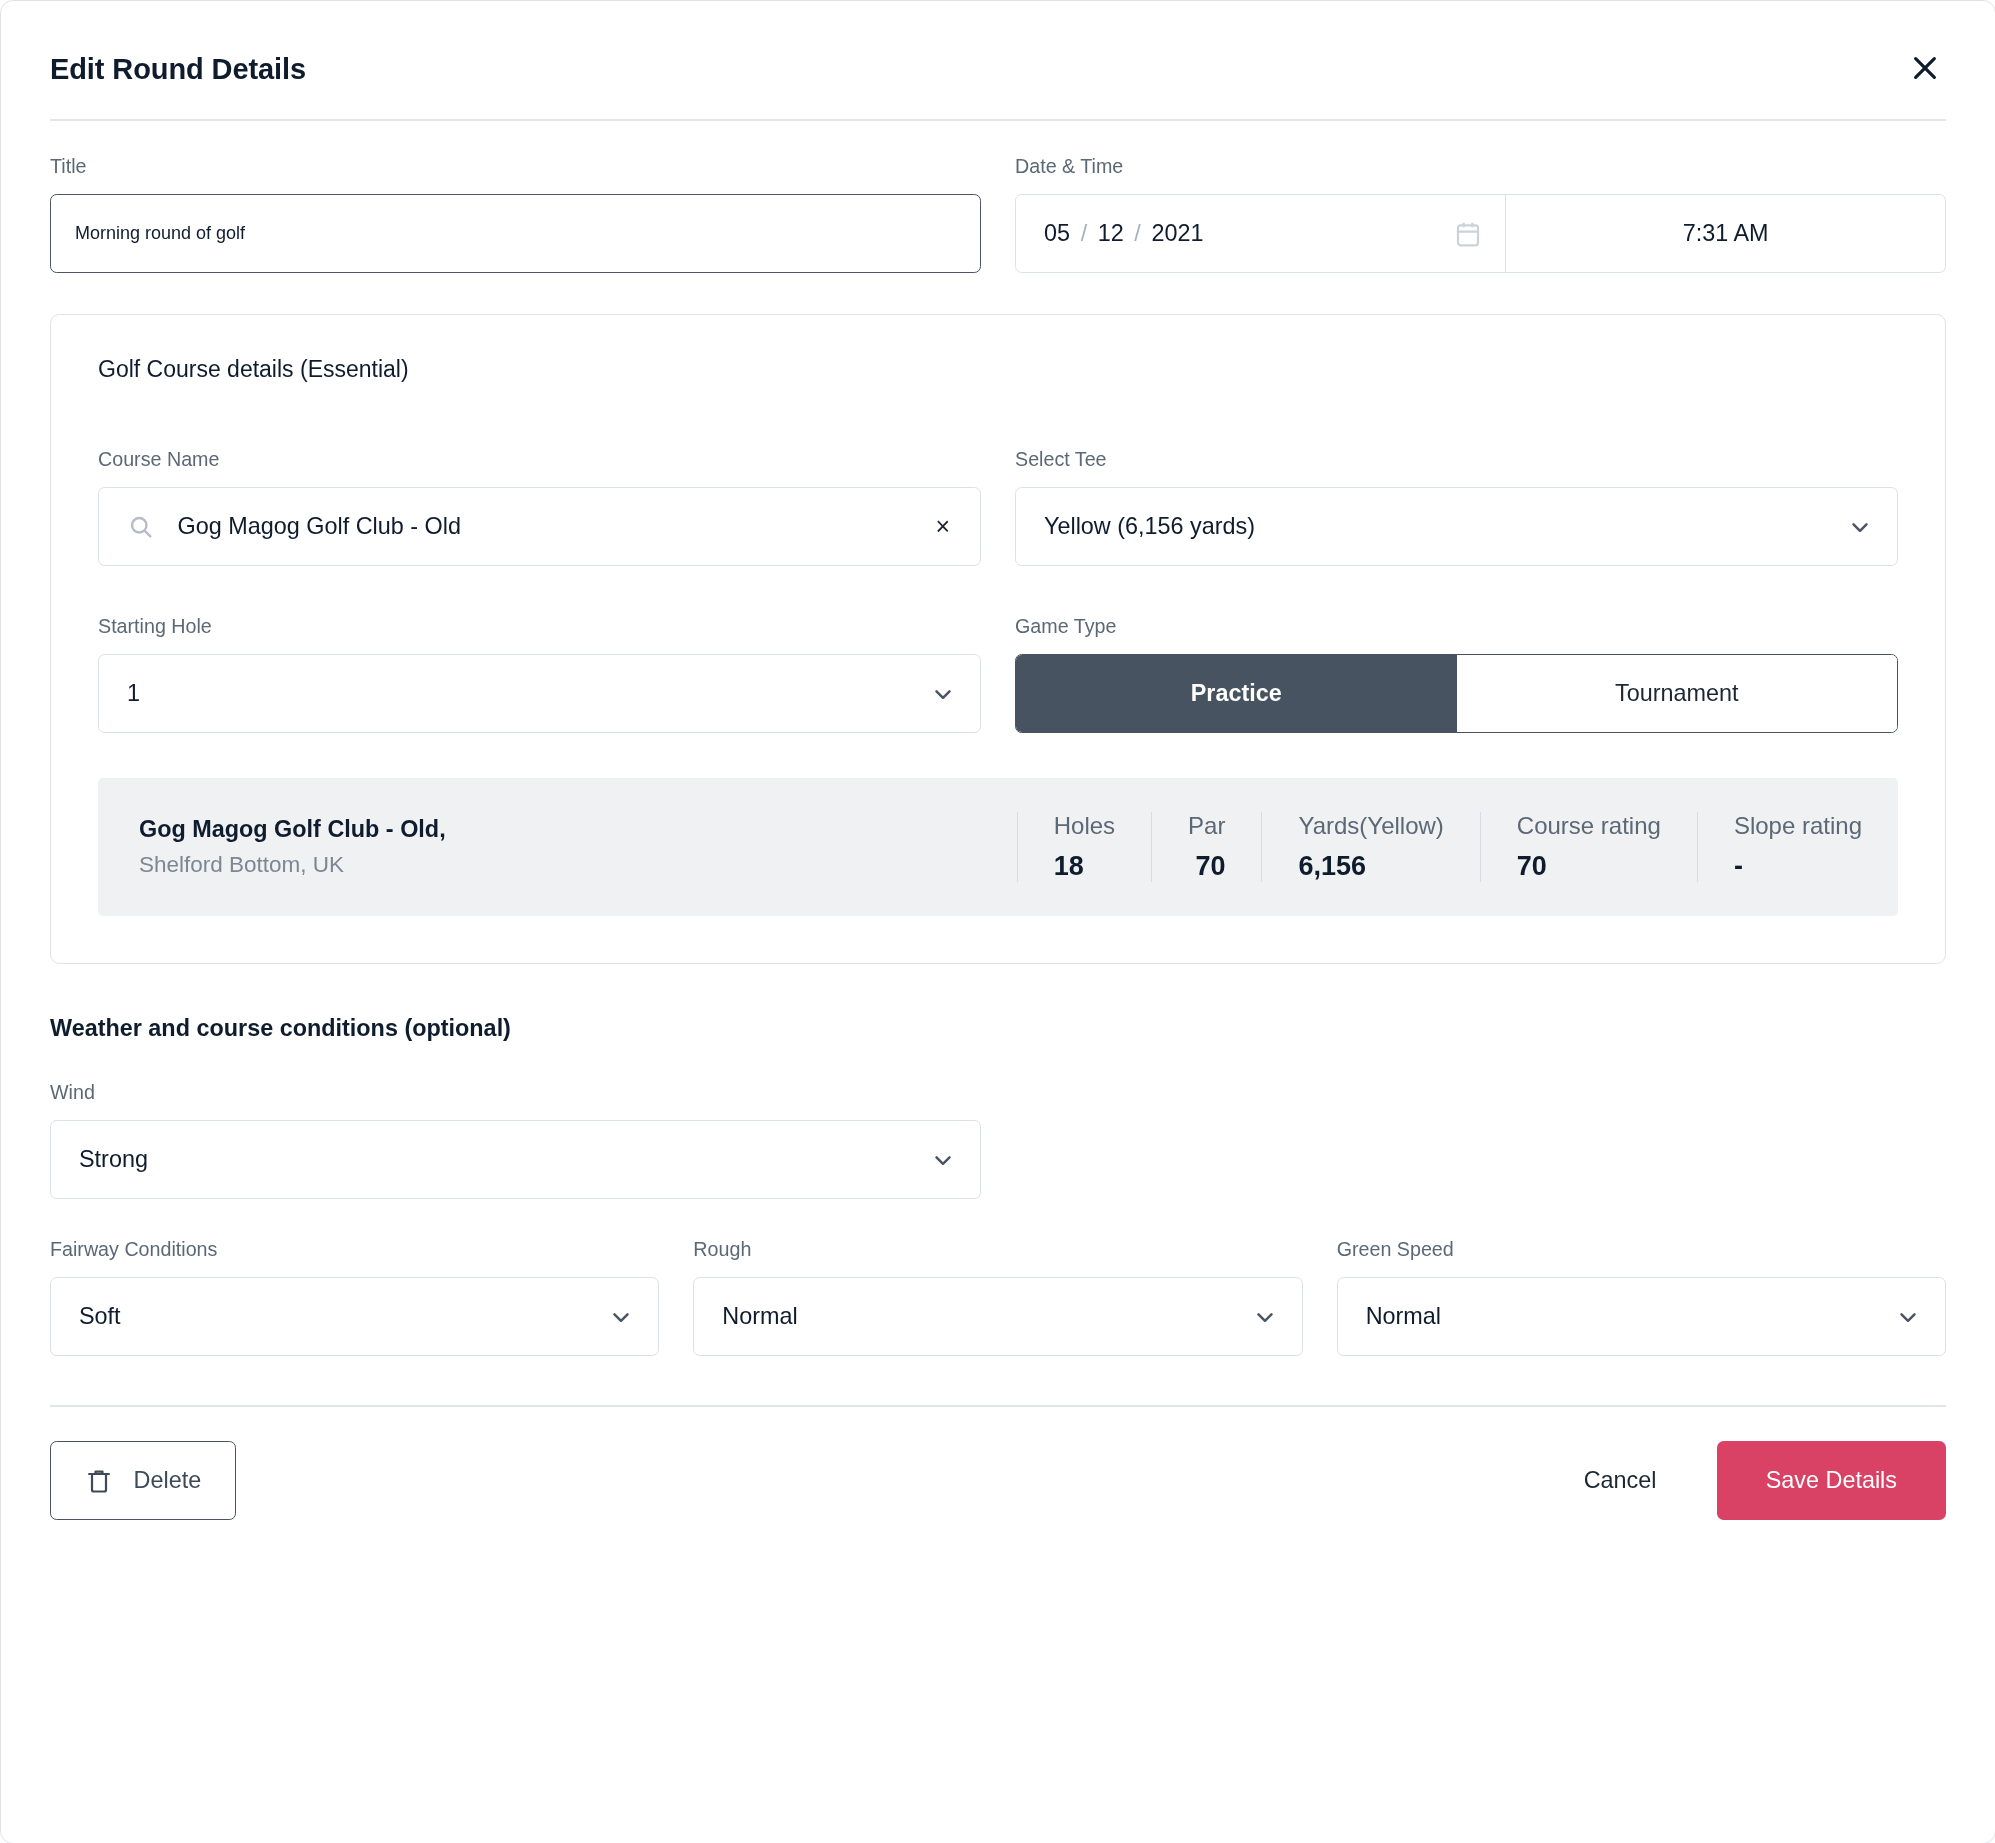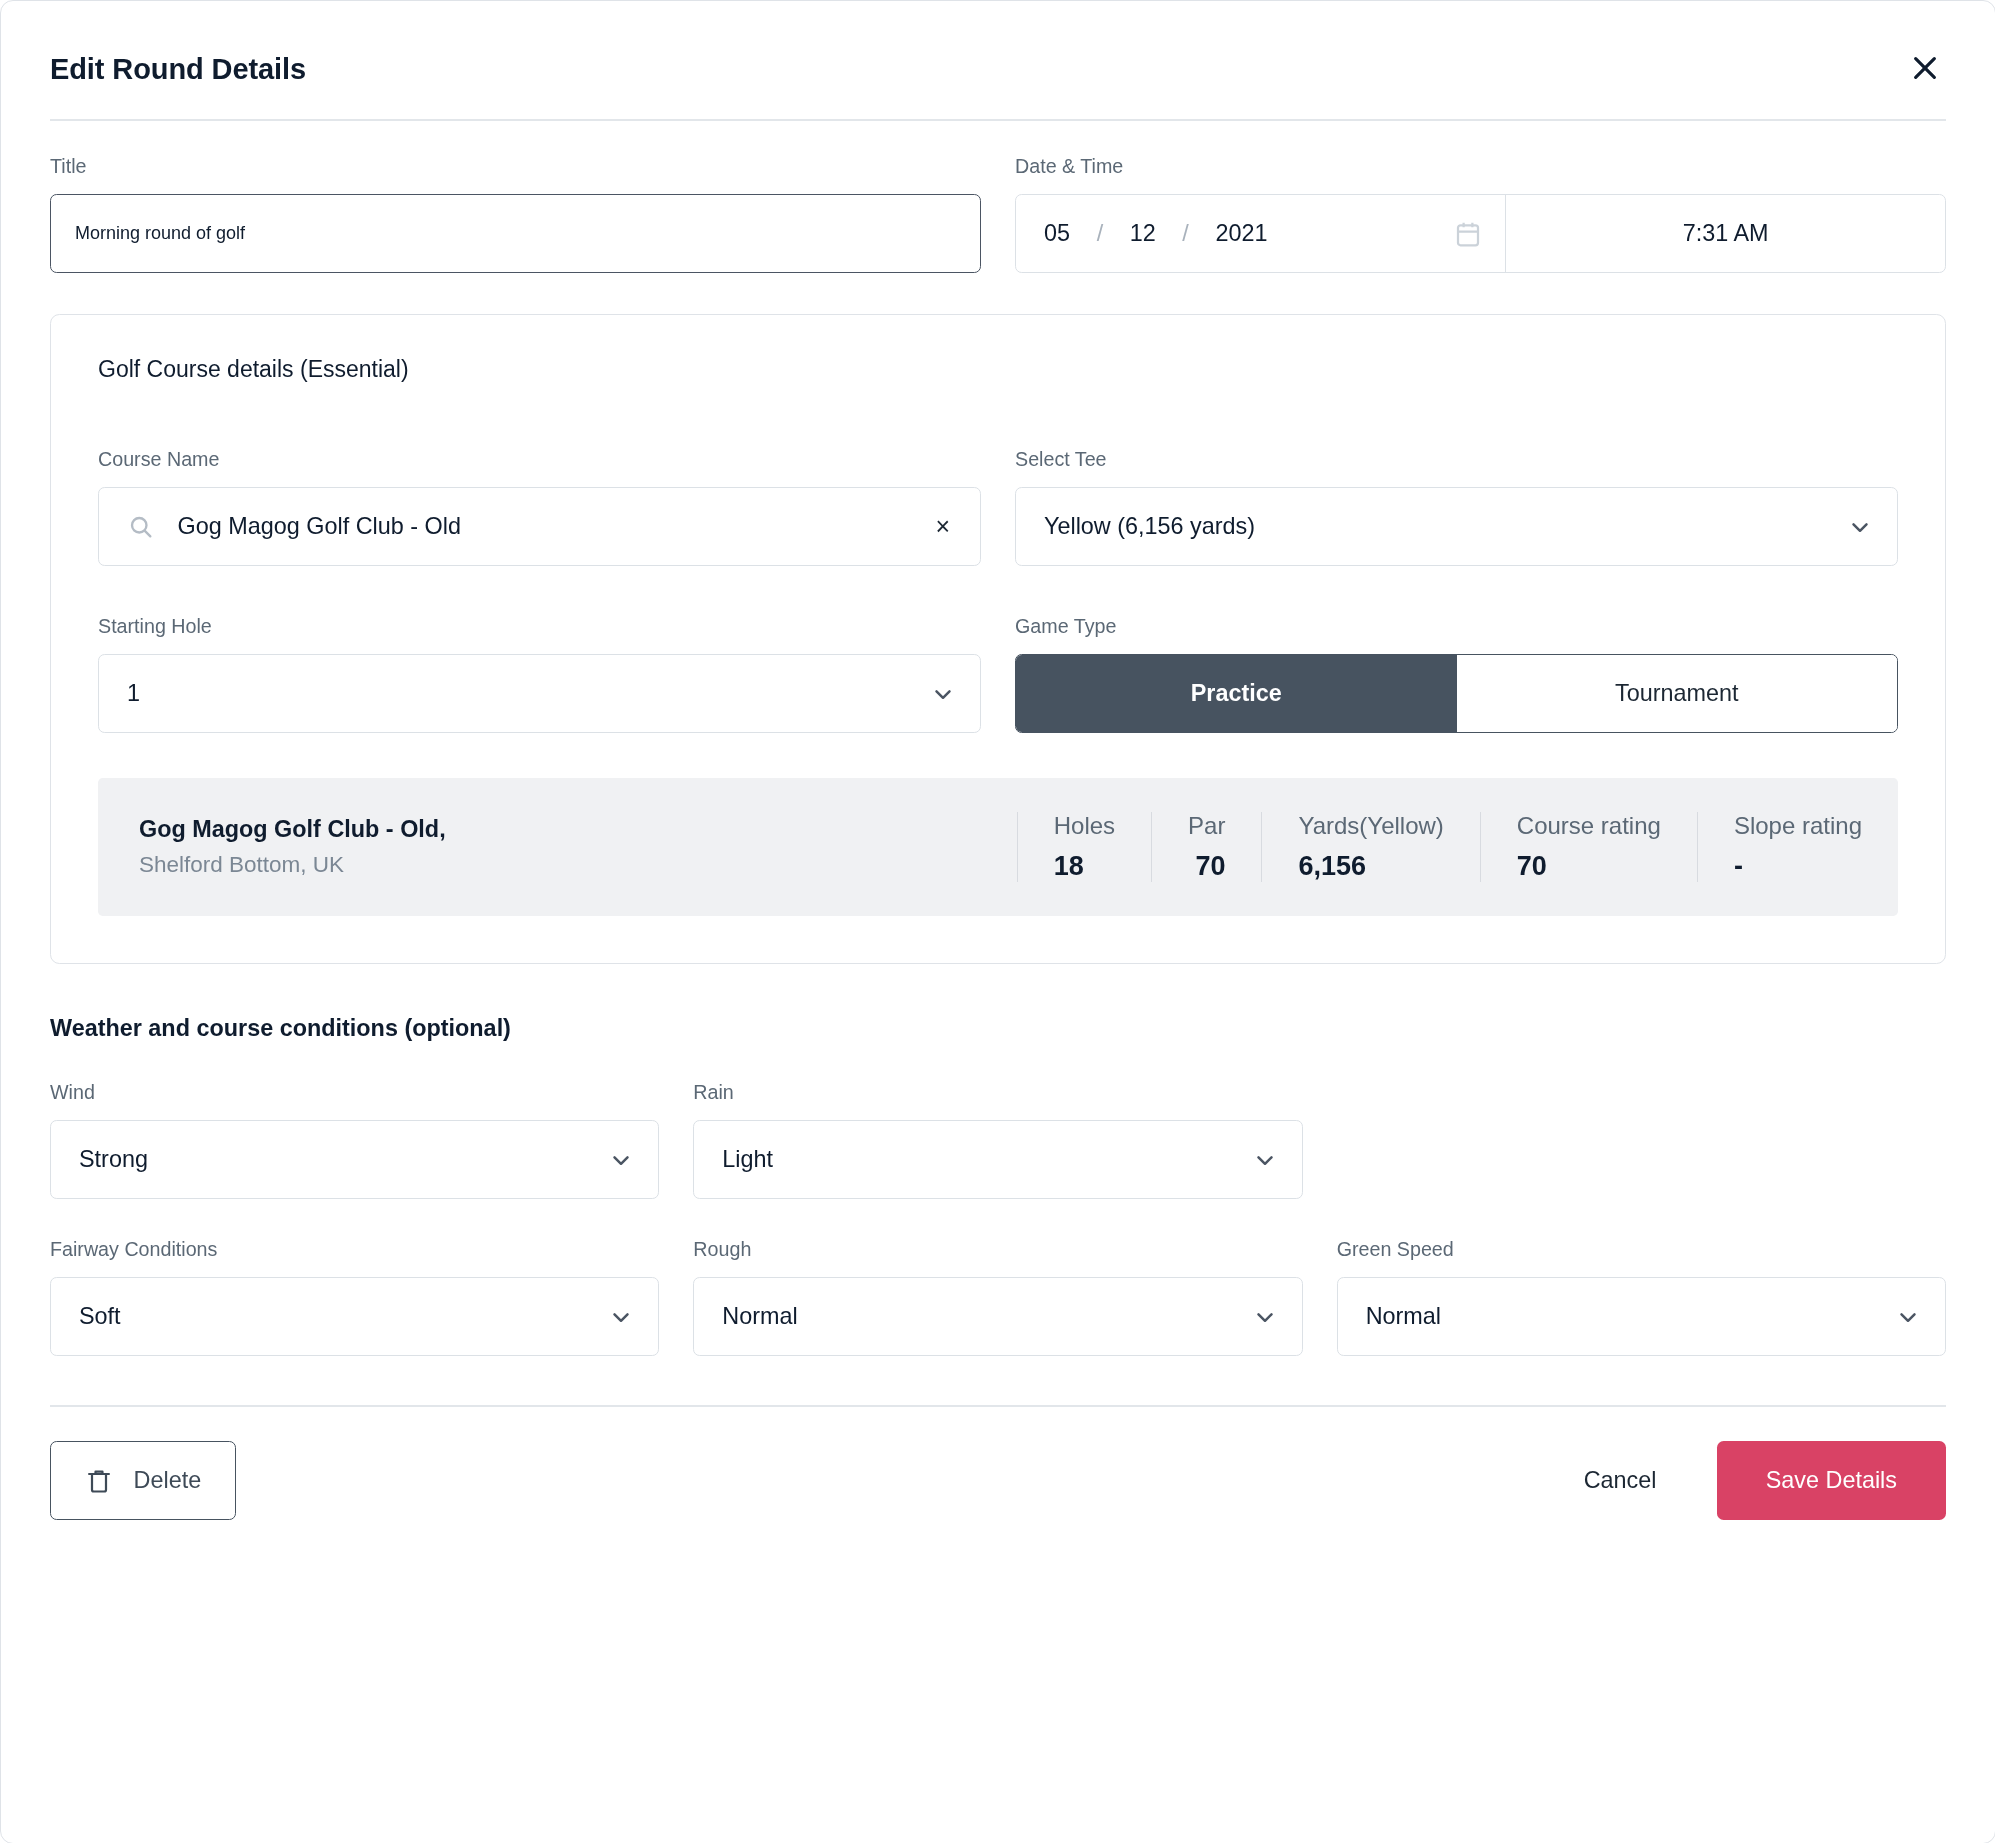--- a/index.html
+++ b/index.html
@@ -89,21 +89,21 @@
     align-items: center;
     justify-content: space-between;
     padding: 0 22.5px 0 28px;
     border-right: 0.9px solid #dce1e6;
   }
   .date-nums {
     font-size: 23.4px;
     color: #0f1c2e;
     display: flex;
     align-items: baseline;
-    gap: 20px;
+    gap: 4px;
   }
   .date-nums .sep { color: #a9b2bc; margin: 0 6.6px; font-size: 23.4px; }
   .cal-icon { color: #cbd2d9; display: flex; align-items: center; }
   .time-part {
     flex: 1 1 0;
     display: flex;
     align-items: center;
     justify-content: center;
     font-size: 23.4px;
     color: #0f1c2e;
@@ -425,31 +425,20 @@
         <label class="field-label">Wind</label>
         <div class="select-box">
           <span class="select-val">Strong</span>
           <span class="chev">
             <svg width="26" height="26" viewBox="0 0 24 24" fill="none" stroke="#4b5563" stroke-width="2.3" stroke-linecap="round" stroke-linejoin="round">
                 <polyline points="6 9.5 12 15.5 18 9.5"></polyline>
               </svg>
           </span>
         </div>
       </div>
-      <div class="col3">
-        <label class="field-label">Rain</label>
-        <div class="select-box">
-          <span class="select-val">Light</span>
-          <span class="chev">
-            <svg width="26" height="26" viewBox="0 0 24 24" fill="none" stroke="#4b5563" stroke-width="2.3" stroke-linecap="round" stroke-linejoin="round">
-                <polyline points="6 9.5 12 15.5 18 9.5"></polyline>
-              </svg>
-          </span>
-        </div>
-      </div>
       <div class="col3"></div>
     </div>
 
     <div class="row-3">
       <div class="col3">
         <label class="field-label">Fairway Conditions</label>
         <div class="select-box">
           <span class="select-val">Soft</span>
           <span class="chev">
             <svg width="26" height="26" viewBox="0 0 24 24" fill="none" stroke="#4b5563" stroke-width="2.3" stroke-linecap="round" stroke-linejoin="round">

